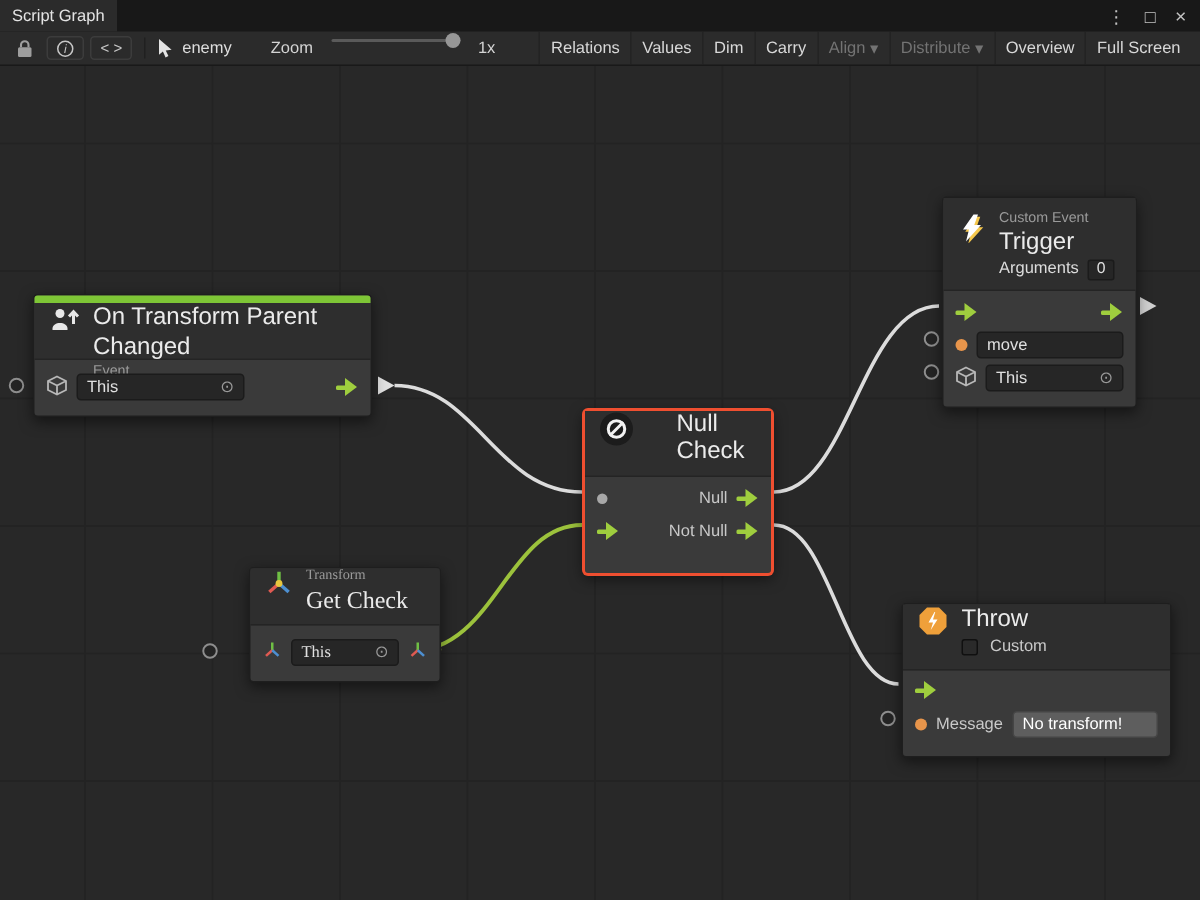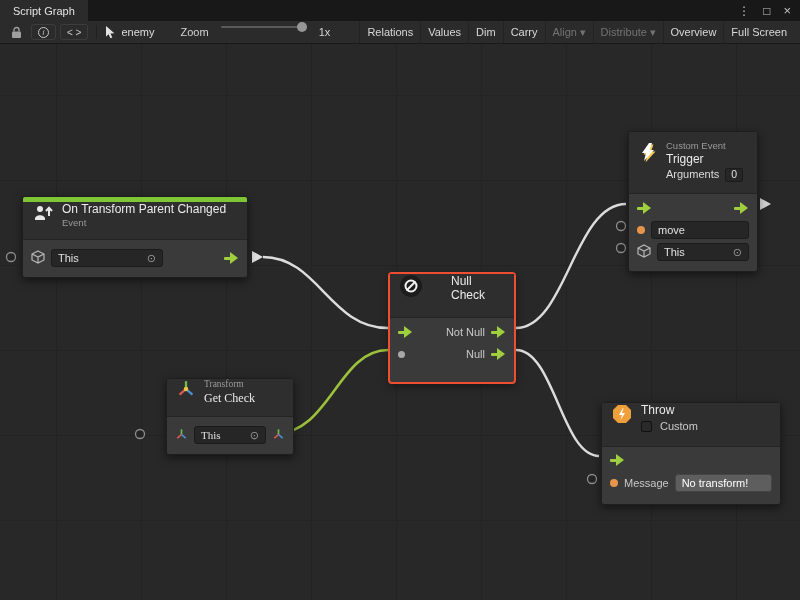--- a/index.html
+++ b/index.html
@@ -2,21 +2,21 @@
 <html style="--canvas-bg: #282828; --node-bg: #3a3a3a; --node-header: #2e2e2e; --flow-green: #9fce3e; --value-wire: #9cc23c; --wire: #dcdcdc; --selection: #ef4f30; --string-port: #e8954b; --event-accent: #7ec636;"><head>
 <meta charset="utf-8">
 <style>
   * { margin:0; padding:0; box-sizing:border-box; }
   html,body { width:800px; height:600px; overflow:hidden; background:#1a1a1a;
     font-family:"Liberation Sans","DejaVu Sans",sans-serif; }
   .window { width:800px; height:600px; display:flex; flex-direction:column; }
 
   
   .tabbar { height:21px; background:#181818; display:flex; align-items:stretch; }
-  .tab { background:#2b2b2b; padding:0 13px; display:flex; align-items:center;
+  .tab { background:#2b2b2b; padding:0 8px; display:flex; align-items:center;
     font-size:11px; color:#e4e4e4; }
   .win-controls { margin-left:auto; display:flex; align-items:center; gap:13px;
     padding:0 9px; color:#c2c2c2; font-size:12px; }
   .win-controls span { cursor:default; line-height:1; }
 
   
   .toolbar { height:23px; background:#2b2b2b; border-bottom:1px solid #191919;
     display:flex; align-items:center; padding:0 6px; font-size:11px; color:#d4d4d4; }
   .tb-ico { display:flex; align-items:center; padding:0 5px; }
   .tb-box { border:1px solid #3c3c3c; border-radius:3px; padding:0 6px; height:16px;
@@ -44,21 +44,21 @@
 
   
   .node { position:absolute; background:var(--node-bg,#3a3a3a); border:1px solid #1e1e1e;
     border-radius:3px; box-shadow:0 3px 9px rgba(0,0,0,.5); font-size:11px; color:#d8d8d8; }
   .node.selected { border:1px solid var(--selection,#ef4f30);
     box-shadow:0 0 0 1px var(--selection,#ef4f30), 0 3px 9px rgba(0,0,0,.5); }
   .event-strip { height:5px; background:var(--event-accent,#7ec636); border-radius:2px 2px 0 0; }
   .node-header { background:var(--node-header,#2e2e2e); border-bottom:1px solid #242424;
     display:flex; align-items:flex-start; gap:8px; padding:0 9px; }
   .ht { display:flex; flex-direction:column; justify-content:center; line-height:1.25; }
-  .title { font-size:12px; color:#ebebeb; }
+  .title { font-size:16px; color:#ebebeb; }
   .subtitle { font-size:9.5px; color:#9a9a9a; }
   .node-body { padding:7px 6px 8px; display:flex; flex-direction:column; }
   .row { display:flex; align-items:center; gap:6px; height:22px; padding:0 2px;text-align:center; }
 
   .field { background:#262626; border:1px solid #1b1b1b; border-radius:3px; padding:1px 6px;
     color:#e0e0e0; display:flex; align-items:center; gap:6px; font-size:11px; height:18px; }
   .field .picker { color:#9a9a9a; margin-left:auto; font-size:11px; line-height:1; }
   .field.light { background:#5e5e5e; border-color:#454545; color:#ffffff; }
   .argsbox { background:#262626; border:1px solid #1b1b1b; border-radius:2px; padding:0 5px;
     font-size:10.5px; color:#e0e0e0; margin-left:6px; height:14px; display:inline-flex; align-items:center; }
@@ -203,27 +203,27 @@
           <svg width="24" height="24" viewBox="0 0 24 24">
               <circle cx="12" cy="12" r="11" fill="#1c1c1c"></circle>
               <circle cx="12" cy="12" r="5.5" fill="none" stroke="#f2f2f2" stroke-width="2"></circle>
               <line x1="7.5" y1="16.5" x2="16.5" y2="7.5" stroke="#f2f2f2" stroke-width="2"></line>
             </svg>
         </span>
         <div class="title">Null Check</div>
       </div>
       <div class="node-body" style="padding-top:3px;">
         <div class="row">
-          <span class="garrow"></span>
-          <span class="plabel ml-auto">Not Null</span>
-          <span class="garrow"></span>
-        </div>
-        <div class="row">
           <span class="dot-gray"></span>
           <span class="plabel ml-auto">Null</span>
+          <span class="garrow"></span>
+        </div>
+        <div class="row">
+          <span class="garrow"></span>
+          <span class="plabel ml-auto">Not Null</span>
           <span class="garrow"></span>
         </div>
       </div>
     </div>
 
     <div class="node" style="left:166px; top:334px; width:128px;font-family:Liberation Serif, serif;">
       <div class="node-header" style="height:38px;">
         <span>
           <svg width="20" height="20" viewBox="0 0 14 14">
               <g stroke-width="1.6">

